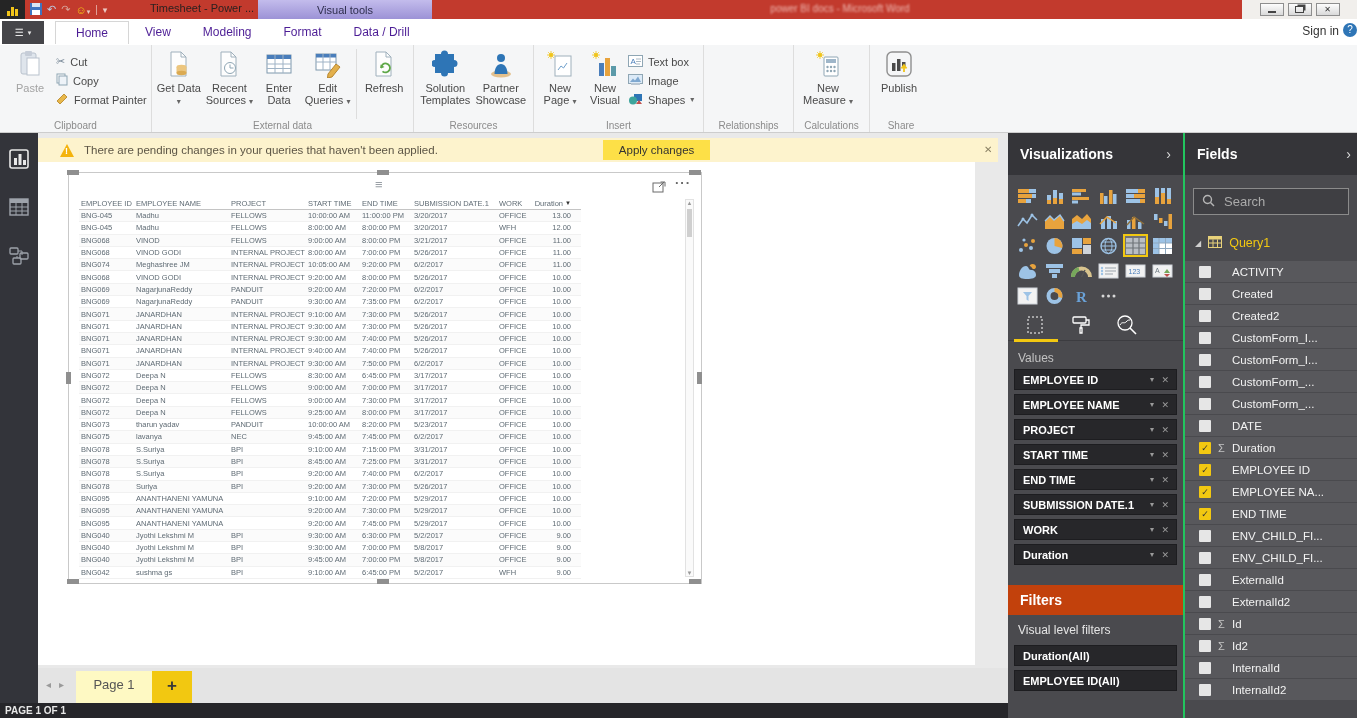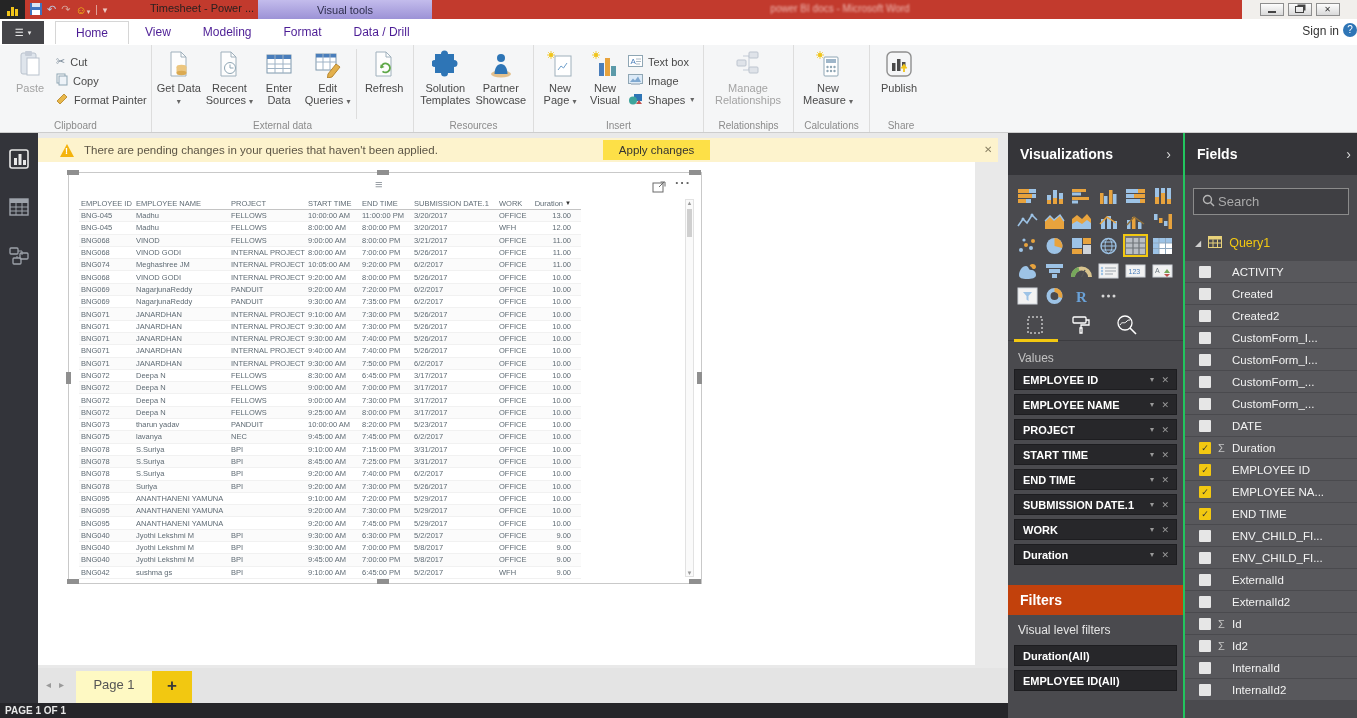--- a/index.html
+++ b/index.html
@@ -86,21 +86,21 @@
   #viztab-underline{left:6px;top:206px;width:44px;height:3px;background:#f2c811;}
   #values-label{left:10px;top:218px;color:#c2c2c2;font-size:12px;}
   #values-list{left:6px;top:236px;width:163px;}
   .chip{position:relative;height:21px;background:#27272a;border:1px solid #1d1d20;margin-bottom:4px;color:#fff;font-size:11px;font-weight:bold;line-height:20px;padding-left:8px;box-sizing:border-box;white-space:nowrap;overflow:hidden;}
   .chip .dd{position:absolute;right:22px;top:0;color:#9a9a9a;font-size:8px;font-weight:normal;}
   .chip .rm{position:absolute;right:7px;top:0;color:#9a9a9a;font-size:9px;font-weight:normal;}
   #filters-head{left:0;top:452px;width:175px;height:30px;background:#c2410c;color:#fff;font-size:14px;font-weight:bold;display:flex;align-items:center;padding-left:12px;box-sizing:border-box;}
   #filters-sub{left:10px;top:490px;color:#e5e5e5;font-size:12px;}
   #filter-list{left:6px;top:512px;width:163px;}
   
-  #search-box{left:8px;top:55px;width:156px;height:27px;background:#3f3f43;border:1px solid #8b8b8b;display:flex;align-items:center;box-sizing:border-box;padding-left:8px;gap:1px;}
+  #search-box{left:8px;top:55px;width:156px;height:27px;background:#3f3f43;border:1px solid #8b8b8b;display:flex;align-items:center;box-sizing:border-box;padding-left:8px;gap:7px;}
   #search-box input{background:transparent;border:none;outline:none;color:#ddd;font-size:13px;width:110px;font-family:"Liberation Sans",sans-serif;}
   #search-box input::placeholder{color:#aaa;}
   #query1-row{left:0;top:98px;width:174px;height:24px;display:flex;align-items:center;gap:7px;padding-left:10px;box-sizing:border-box;}
   #query1-row .tri{color:#cfcfcf;font-size:8px;}
   #query1-row .name{color:#f2c811;font-size:12.5px;}
   #fields-list{left:0;top:128px;width:172px;}
   .frow{height:21px;margin-bottom:1px;background:#58585c;display:flex;align-items:center;padding-left:14px;box-sizing:border-box;gap:4px;}
   .cb{width:12px;height:12px;background:#e6e6e6;border-radius:1px;text-align:center;line-height:12px;font-size:9px;color:#333;flex:none;}
   .cb.on{background:#f2c811;}
   .sig{width:13px;color:#c4c4c4;font-size:11px;text-align:center;flex:none;}
@@ -301,29 +301,20 @@
               <path d="M11 7l3 4h-6z" fill="#c0504d"></path>
             </svg></span>
           <span>Shapes</span> 
           <span class="caret">▾</span>
         </div>
     </div>
     <span class="glabel">Insert</span>
   </div>
 
   <div class="rgroup" style="width:90px">
-    <div class="bb dis" style="width:80px">
-      <span class="ic"><svg width="26" height="26">
-            <path d="M8 6h6M8 20h6M14 6v14" stroke="#c3cbd6" fill="none"></path>
-            <rect x="14" y="2" width="9" height="6" rx="1" fill="#dfe3e9" stroke="#bdc5cf"></rect>
-            <rect x="2" y="10" width="9" height="6" rx="1" fill="#dfe3e9" stroke="#bdc5cf"></rect>
-            <rect x="14" y="17" width="9" height="6" rx="1" fill="#dfe3e9" stroke="#bdc5cf"></rect>
-          </svg></span>
-      <span>Manage Relationships</span>
-    </div>
     <span class="glabel">Relationships</span>
   </div>
 
   <div class="rgroup" style="width:76px">
     <div class="bb" style="width:60px">
       <span class="ic"><svg width="26" height="28">
             <circle cx="5" cy="5" r="2" fill="#f0c419"></circle>
             <path d="M5 1v8M1 5h8M2.2 2.2l5.6 5.6M7.8 2.2L2.2 7.8" stroke="#f0c419" stroke-width="0.8"></path>
             <rect x="9" y="7" width="14" height="19" rx="1" fill="#fff" stroke="#8fa6b4"></rect>
             <rect x="11" y="9" width="10" height="4" fill="#9fb6c9"></rect>

